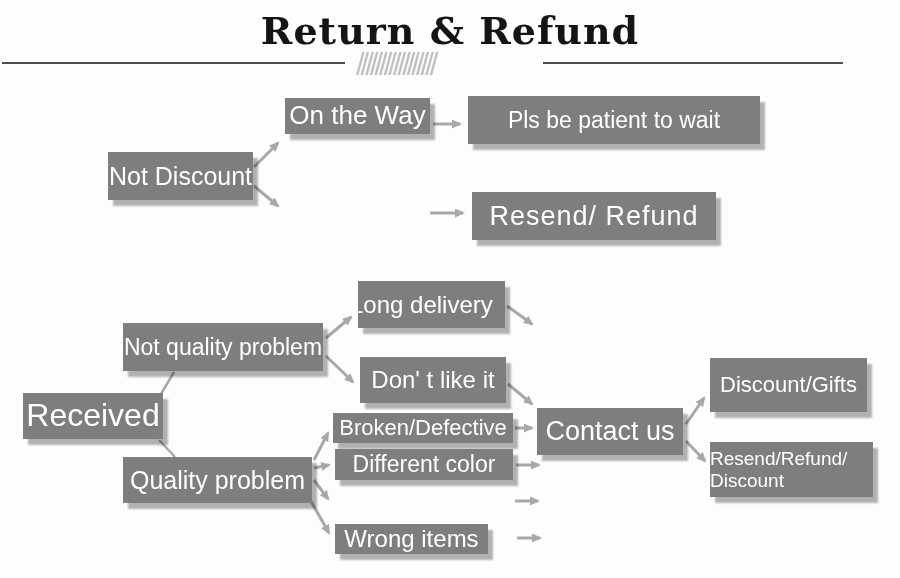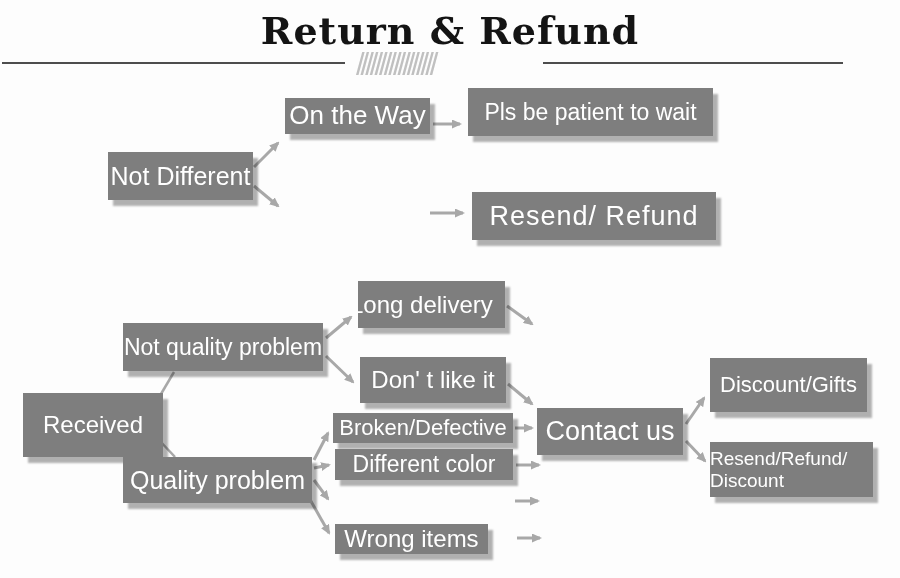--- a/index.html
+++ b/index.html
@@ -86,33 +86,33 @@
       <line x1="516" y1="465" x2="539" y2="465" marker-end="url(#ah)"></line>
       <line x1="515" y1="501" x2="538" y2="501" marker-end="url(#ah)"></line>
       <line x1="517" y1="538" x2="540" y2="538" marker-end="url(#ah)"></line>
 
       <line x1="686" y1="424" x2="704" y2="398" marker-end="url(#ah)"></line>
       <line x1="686" y1="441" x2="705" y2="461" marker-end="url(#ah)"></line>
     </g>
   </svg>
 
   <div class="node" style="left:108px;top:152px;width:145px;height:48px;font-size:25px;">
-    <span>Not Different</span>
+    <span>Not Discount</span>
   </div>
   <div class="node" style="left:285px;top:98px;width:145px;height:36px;font-size:26px;">
     <span>On the Way</span>
   </div>
-  <div class="node" style="left:468px;top:88px;width:245px;height:48px;font-size:23px;">
+  <div class="node" style="left:468px;top:96px;width:292px;height:48px;font-size:23px;">
     <span>Pls be patient to wait</span>
   </div>
   <div class="node" style="left:472px;top:192px;width:244px;height:48px;font-size:27px;letter-spacing:1px;">
     <span>Resend/ Refund</span>
   </div>
 
-  <div class="node" style="left:23px;top:393px;width:140px;height:64px;font-size:24px;">
+  <div class="node" style="left:23px;top:393px;width:140px;height:46px;font-size:32px;">
     <span>Received</span>
   </div>
   <div class="node" style="left:123px;top:323px;width:200px;height:48px;font-size:23px;">
     <span>Not quality problem</span>
   </div>
   <div class="node" style="left:123px;top:457px;width:189px;height:46px;font-size:25px;">
     <span>Quality problem</span>
   </div>
   <div class="node left-align clip-left" style="left:358px;top:281px;width:147px;height:47px;font-size:24px;">
     <span>Long delivery</span>

